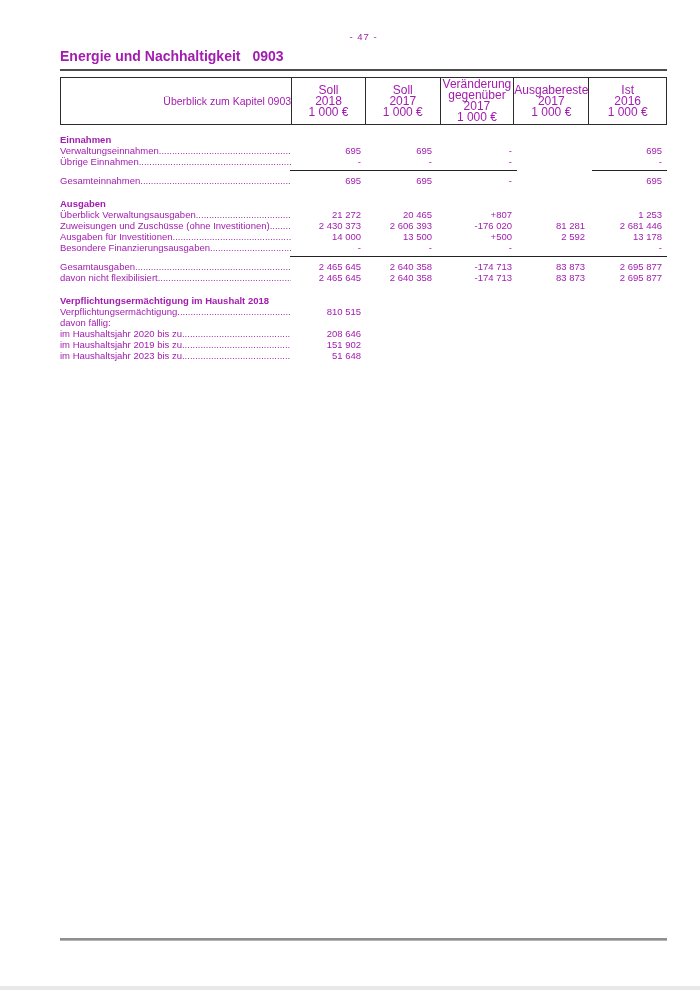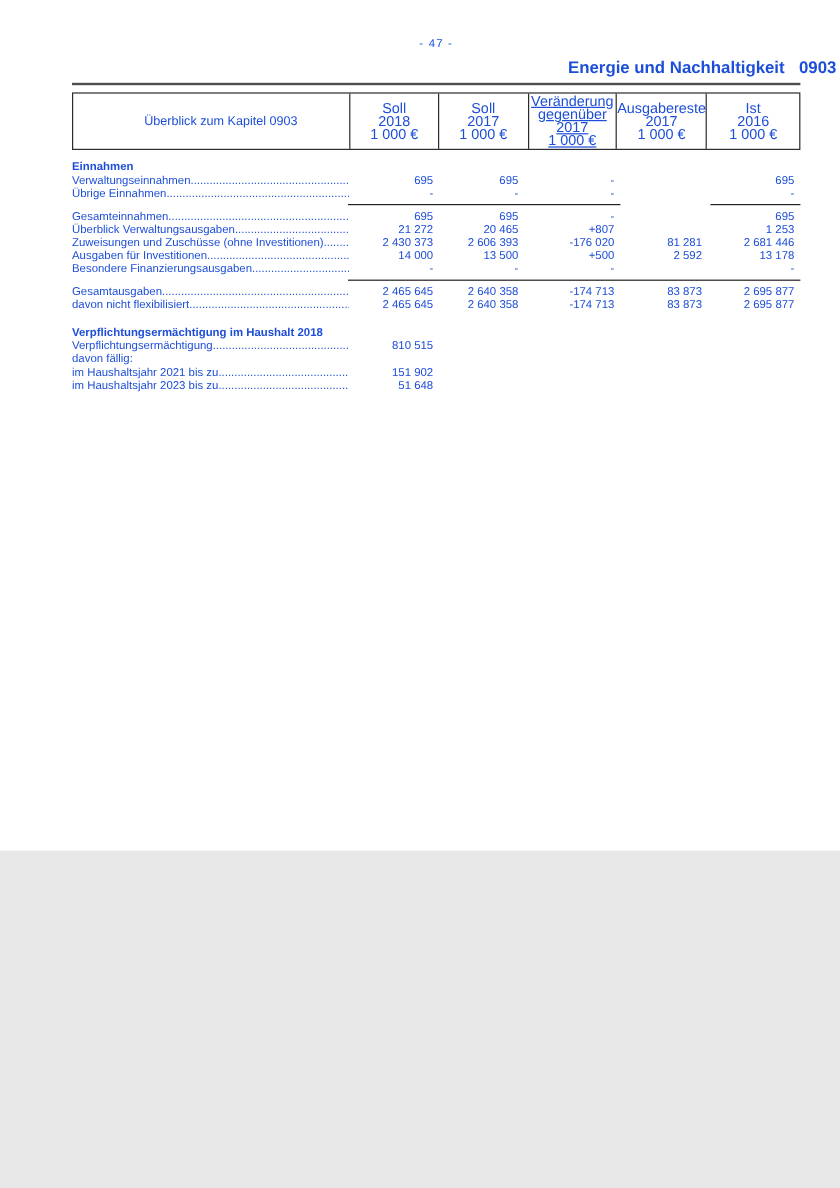--- a/index.html
+++ b/index.html
@@ -1,31 +1,31 @@
 <!DOCTYPE html>
 <html><head>
 <meta charset="utf-8">
 <style>
   * { margin:0; padding:0; box-sizing:border-box; }
   html,body { background:#e8e8e8; }
   .page {
-    position:relative; width:700px; height:709px; background:#ffffff;
-    font-family:"Liberation Sans", sans-serif; color:#1d4ed8; overflow:hidden;
+    position:relative; width:700px; height:986px; background:#ffffff;
+    font-family:"Liberation Sans", sans-serif; color:#a21caf; overflow:hidden;
   }
   .content { position:absolute; left:60px; top:0; width:607px; }
   .page-num { margin-top:31px; text-align:center; font-size:9.5px; line-height:11px; letter-spacing:1px; }
-  .title-row { width:637px; margin-top:7px; text-align:right; font-weight:bold; font-size:14px; line-height:15px; }
+  .title-row { width:637px; margin-top:7px; font-weight:bold; font-size:14px; line-height:15px; }
   .title-row .chap { margin-left:12px; }
   .title-rule { width:607px; height:2px; background:#4d4d4d; margin-top:5px; }
 
   .thead { display:flex; width:607px; height:48px; border:1px solid #2b2b2b; margin-top:6px; }
   .th { border-left:1px solid #2b2b2b; display:flex; flex-direction:column; justify-content:center; text-align:center; font-size:12px; line-height:11px; }
   .th span { display:block; }
-  .th.cap { border-left:none; width:231px; justify-content:center; text-align:center; padding-left:16px; font-size:10.5px; }
-  .w1 { width:74px; } .w2 { width:75px; } .w3 { width:74px;text-decoration:underline; } .w4 { width:75px; } .w5 { width:78px;align-items:center; }
+  .th.cap { border-left:none; width:231px; justify-content:center; text-align:right; padding-left:16px; font-size:10.5px; }
+  .w1 { width:74px; } .w2 { width:75px; } .w3 { width:74px; } .w4 { width:75px; } .w5 { width:78px;align-items:center; }
 
   .tbody { padding-top:9px; font-size:9.5px; }
   .sec-h { font-weight:bold; height:11px; line-height:11px; }
   .sec-h.gap { margin-top:12px; }
   .row { display:flex; height:11px; line-height:11px; }
   .lbl { width:231px; display:flex; overflow:hidden;align-items:center; }
   .lbl .t { white-space:nowrap; }
   .lbl .dots { flex:1; overflow:hidden; white-space:nowrap; }
   .lbl .dots::after { content:"........................................................................................................"; }
   .num { text-align:right; white-space:nowrap; }
@@ -129,20 +129,21 @@
             <span class="t">Gesamteinnahmen</span>
             <span class="dots"></span>
           </div>
         <div class="num c1">695</div>
         <div class="num c2">695</div>
         <div class="num c3">-</div>
         <div class="num c4"></div>
         <div class="num c5">695</div>
       </div>
 
+      <div class="sec-h gap">Ausgaben</div>
 
       <div class="row">
         <div class="lbl">
             <span class="t">Überblick Verwaltungsausgaben</span>
             <span class="dots"></span>
           </div>
         <div class="num c1">21 272</div>
         <div class="num c2">20 465</div>
         <div class="num c3">+807</div>
         <div class="num c4"></div>
@@ -233,24 +234,35 @@
             <span class="t">davon fällig:</span>
           </div>
         <div class="num c1"></div>
         <div class="num c2"></div>
         <div class="num c3"></div>
         <div class="num c4"></div>
         <div class="num c5"></div>
       </div>
 
 
-
-      <div class="row">
-        <div class="lbl">
-            <span class="t">im Haushaltsjahr 2021 bis zu</span>
+      <div class="row">
+        <div class="lbl">
+            <span class="t">im Haushaltsjahr 2020 bis zu</span>
+            <span class="dots"></span>
+          </div>
+        <div class="num c1">208 646</div>
+        <div class="num c2"></div>
+        <div class="num c3"></div>
+        <div class="num c4"></div>
+        <div class="num c5"></div>
+      </div>
+
+      <div class="row">
+        <div class="lbl">
+            <span class="t">im Haushaltsjahr 2019 bis zu</span>
             <span class="dots"></span>
           </div>
         <div class="num c1">151 902</div>
         <div class="num c2"></div>
         <div class="num c3"></div>
         <div class="num c4"></div>
         <div class="num c5"></div>
       </div>
 
 

